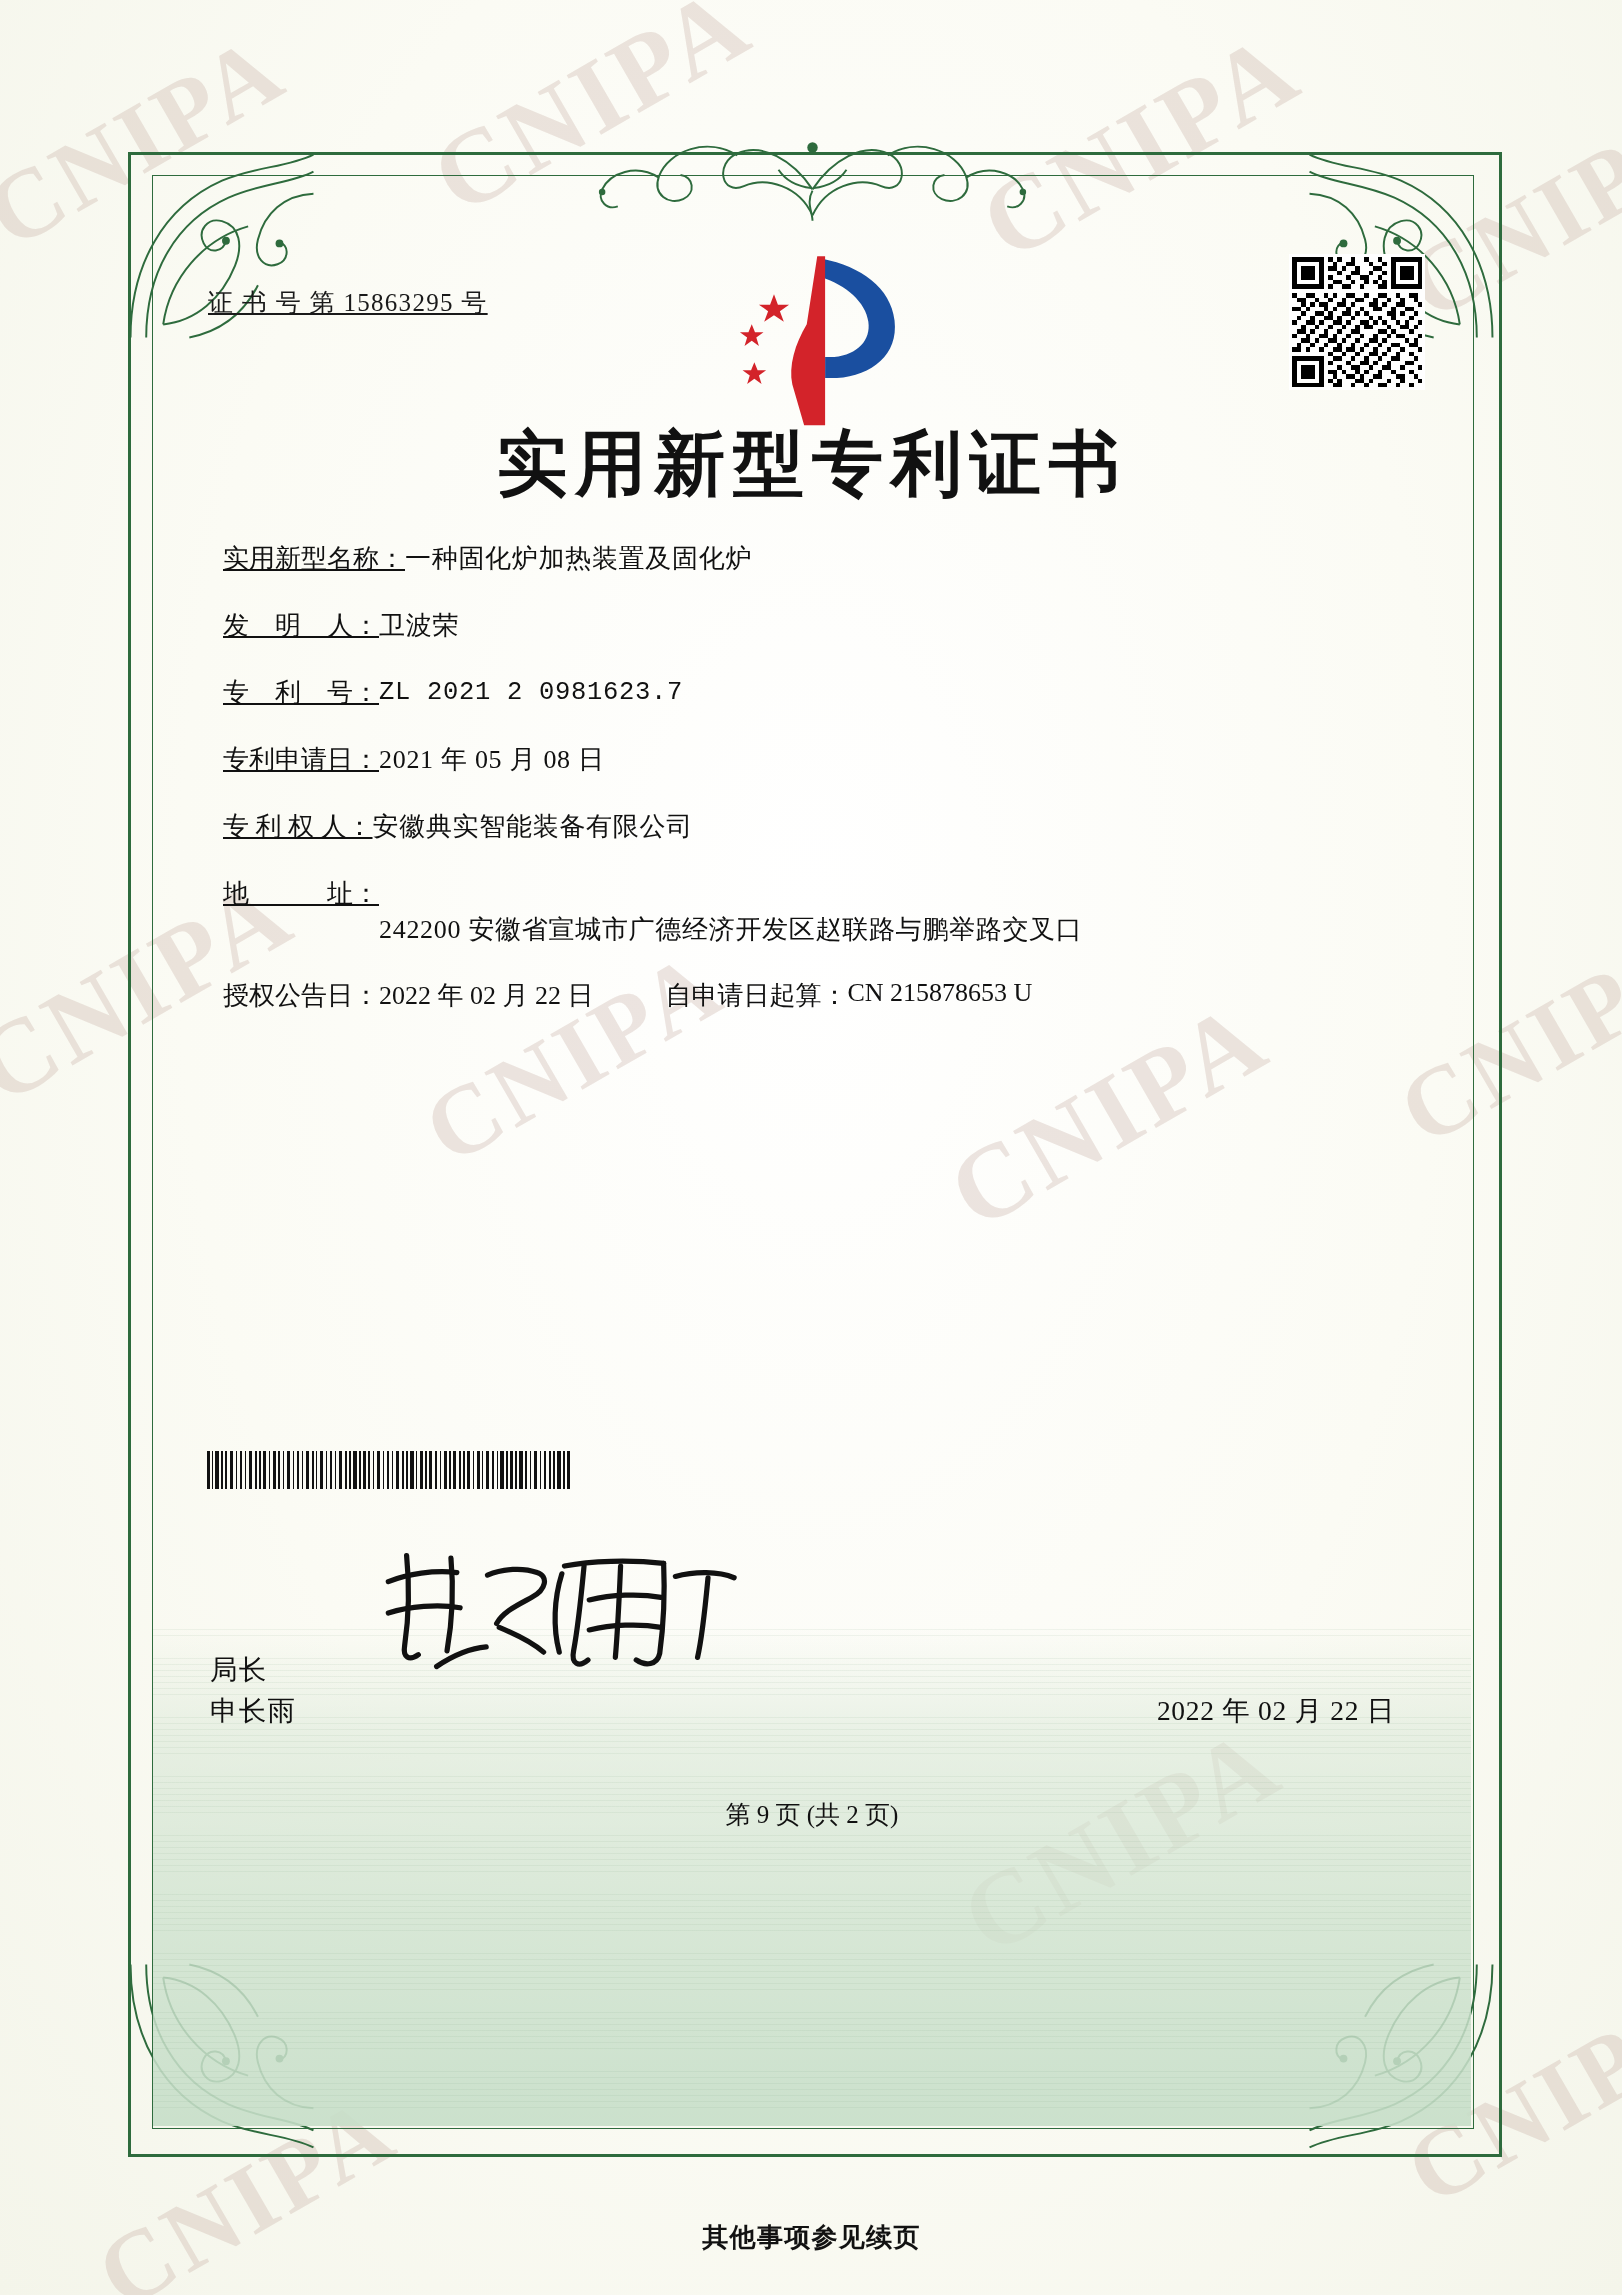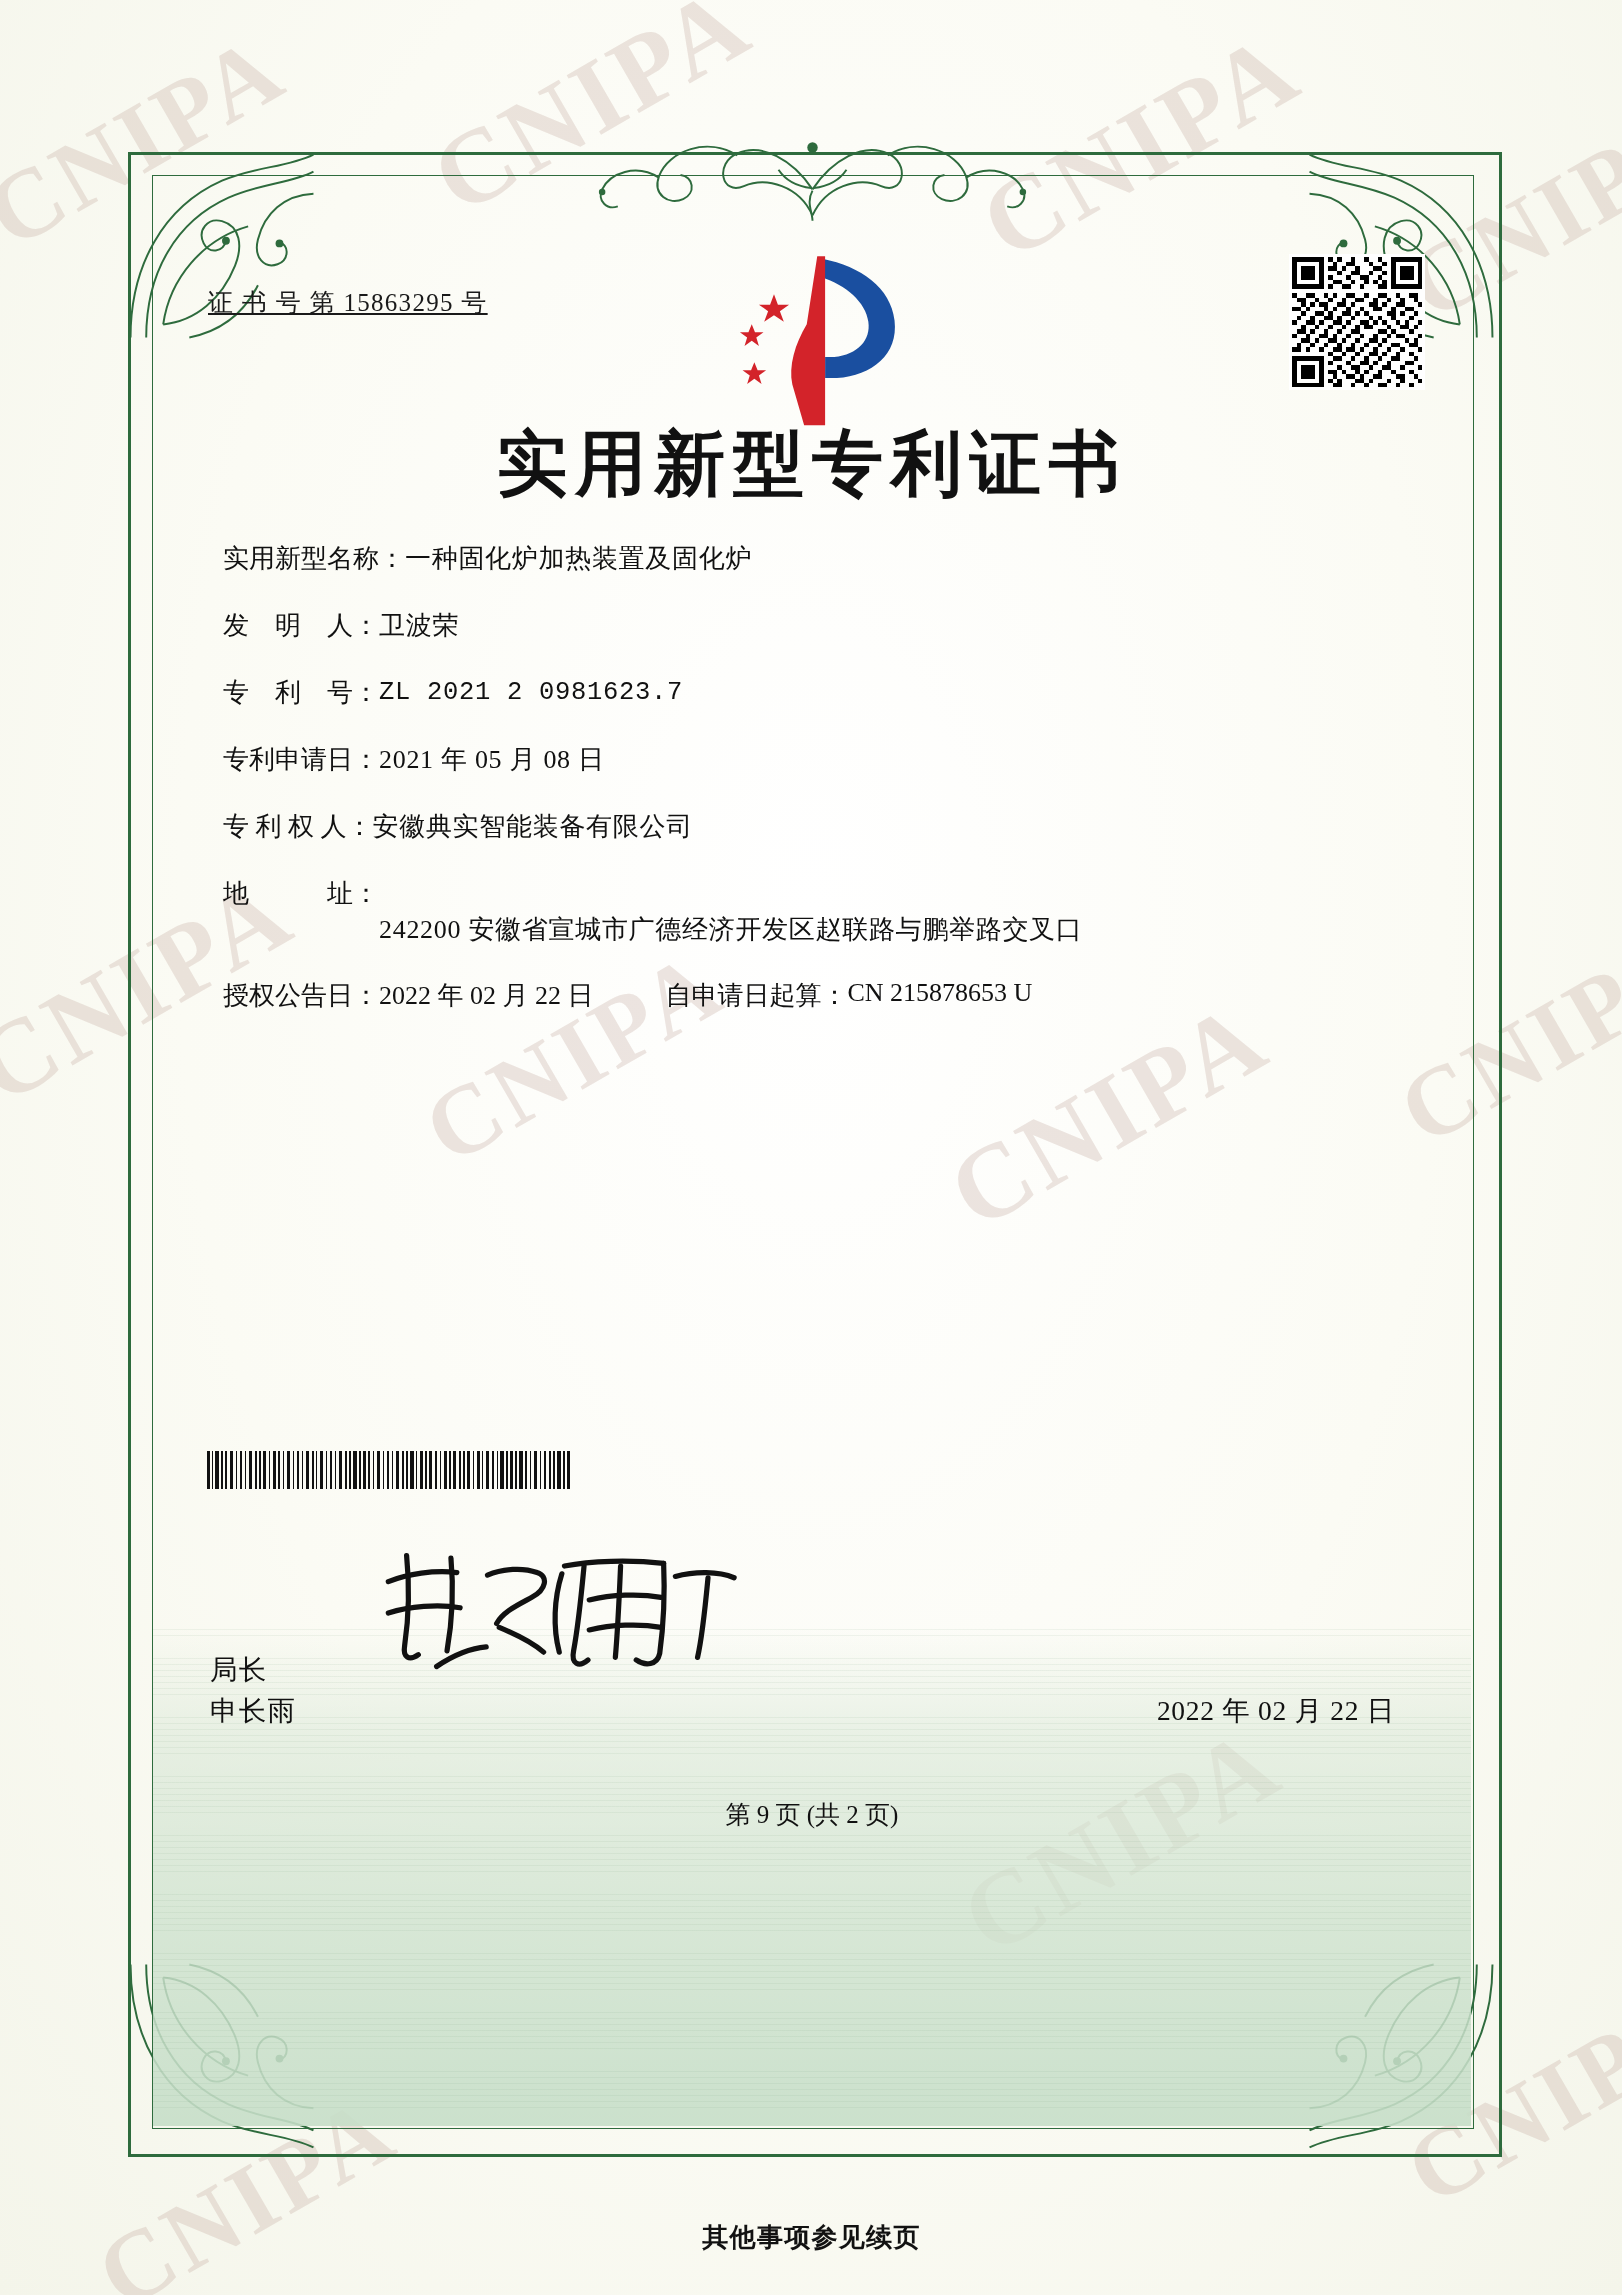--- a/index.html
+++ b/index.html
@@ -150,20 +150,21 @@
     display: flex;
     align-items: flex-start;
     margin-bottom: 30px;
     font-size: 26px;
     line-height: 1.42;
     color: #111;
   }
   .field-label {
     white-space: pre;
     flex: 0 0 auto;
+    text-decoration: underline;
   }
   .field-value {
     flex: 1 1 auto;
     letter-spacing: 0.7px;
   }
   .field-value.mono {
     font-family: "Liberation Mono", "DejaVu Sans Mono", monospace;
     letter-spacing: 0.7px;
     font-size: 25.5px;
   }

